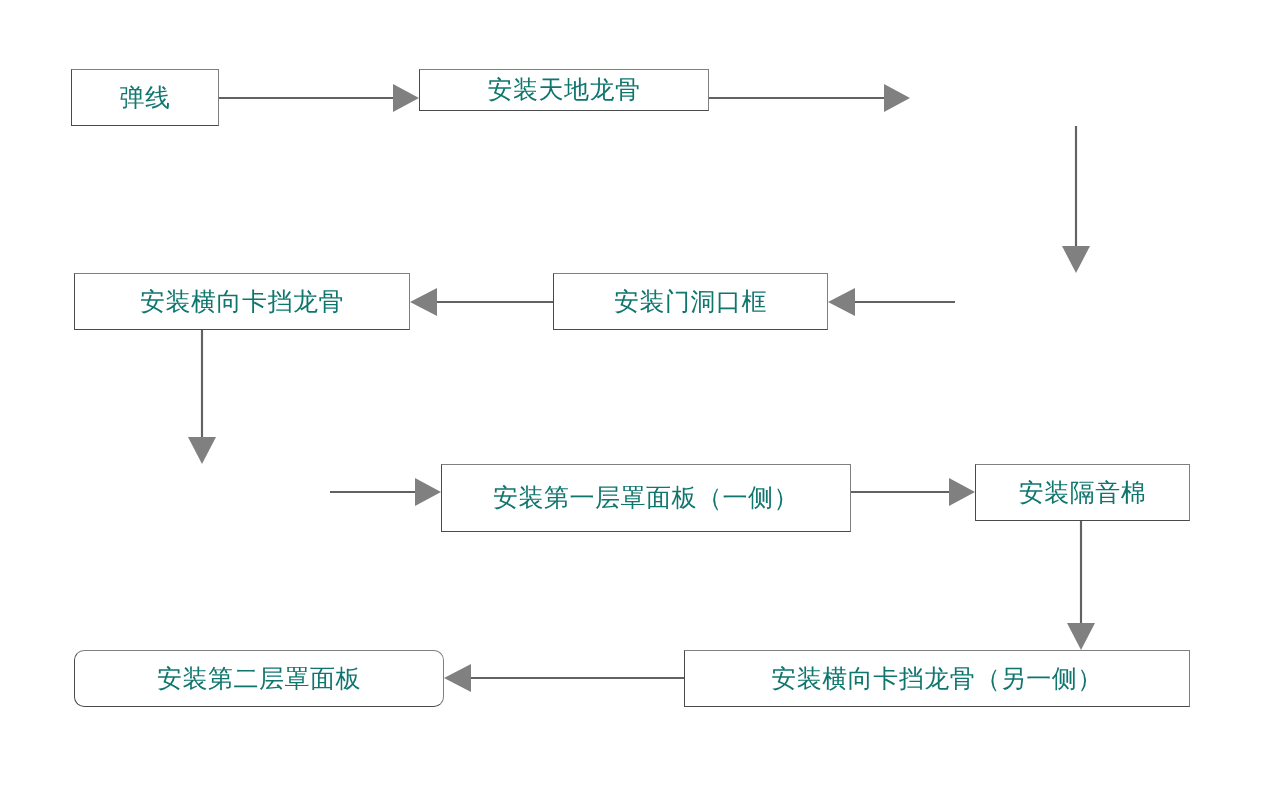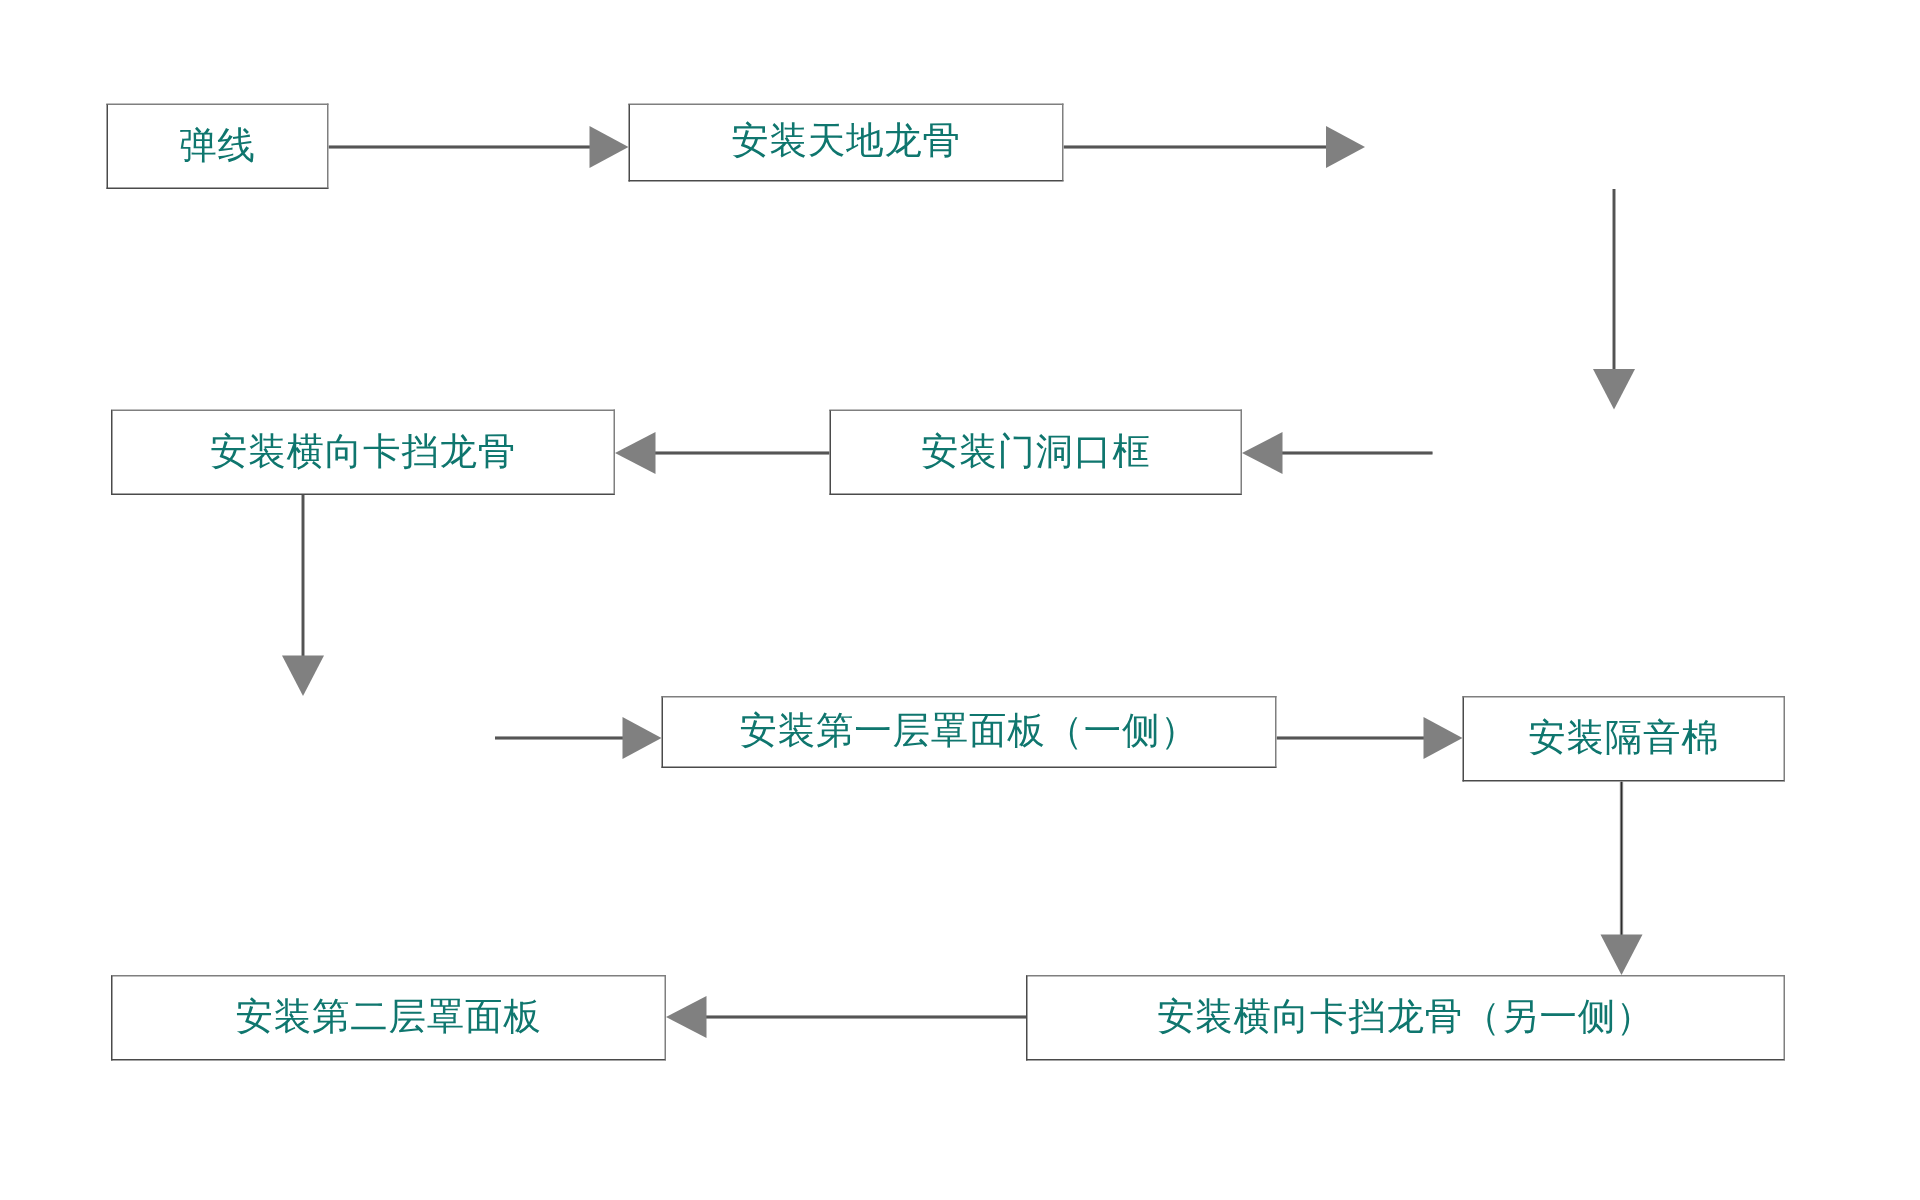--- a/index.html
+++ b/index.html
@@ -128,44 +128,44 @@
       <line class="edge-core" x1="684" y1="678" x2="461" y2="678"></line>
       <polygon class="edge-head" points="444,678 471,664 471,692"></polygon>
     </g>
 
   </svg>
 
   <div class="node" style="left:71px; top:69px; width:148px; height:57px;">
     <span class="node-label">弹线</span>
   </div>
 
-  <div class="node" style="left:419px; top:69px; width:290px; height:52px;">
+  <div class="node" style="left:419px; top:69px; width:290px; height:42px;">
     <span class="node-label">安装天地龙骨</span>
   </div>
 
 
 
   <div class="node" style="left:553px; top:273px; width:275px; height:57px;">
     <span class="node-label">安装门洞口框</span>
   </div>
 
   <div class="node" style="left:74px; top:273px; width:336px; height:57px;">
     <span class="node-label">安装横向卡挡龙骨</span>
   </div>
 
 
-  <div class="node" style="left:441px; top:464px; width:410px; height:48px;">
+  <div class="node" style="left:441px; top:464px; width:410px; height:68px;">
     <span class="node-label">安装第一层罩面板（一侧）</span>
   </div>
 
   <div class="node" style="left:975px; top:464px; width:215px; height:57px;">
     <span class="node-label">安装隔音棉</span>
   </div>
 
   <div class="node" style="left:684px; top:650px; width:506px; height:57px;">
     <span class="node-label">安装横向卡挡龙骨（另一侧）</span>
   </div>
 
-  <div class="node" style="left:74px; top:650px; width:370px; height:57px;">
+  <div class="node" style="left:74px; top:650px; width:370px; height:57px;border-radius:10px;">
     <span class="node-label">安装第二层罩面板</span>
   </div>
 
 </div>
 
 </body></html>

